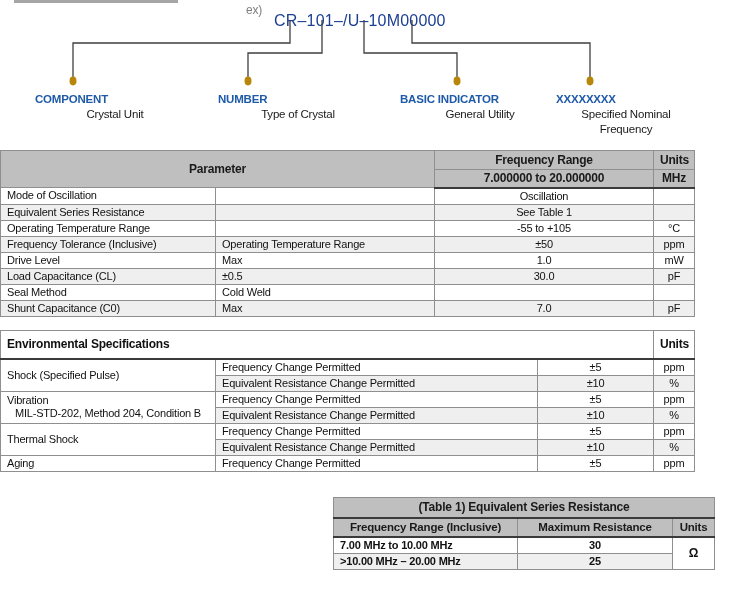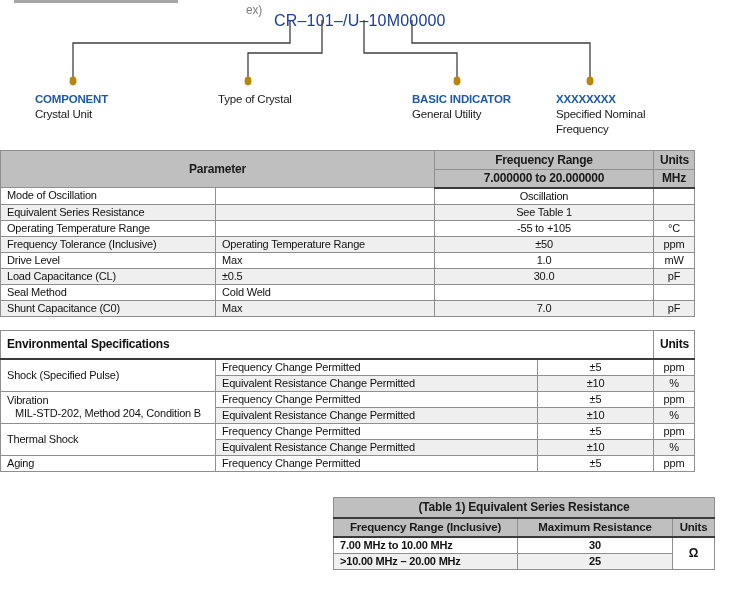--- a/index.html
+++ b/index.html
@@ -21,24 +21,24 @@
     overflow:hidden;letter-spacing:-0.2px;
   }
   .top-artifact{position:absolute;left:14px;top:0;width:164px;height:3px;background:#a6a6a6;}
 
   
   .pn-prefix{position:absolute;left:246px;top:3px;font-size:12px;color:var(--muted_gray);}
   .pn-text{position:absolute;left:274px;top:12px;font-size:16px;font-weight:normal;color:var(--part_blue);letter-spacing:0.2px;}
   .connector-svg{position:absolute;left:0;top:0;}
   .callout{position:absolute;width:160px;}
   .callout .cl-label{font-size:11.5px;font-weight:bold;color:var(--accent_blue);line-height:15px;}
-  .callout .cl-desc{font-size:11.5px;color:#1a1a1a;line-height:15px;white-space:pre-line;}
+  .callout .cl-desc{font-size:11.5px;color:#1a1a1a;line-height:15px;white-space:pre-line;text-align:center;}
   .callout1{left:35px;top:92px;}
   .callout2{left:218px;top:92px;}
-  .callout3{left:412px;top:92px;}
+  .callout3{left:400px;top:92px;}
   .callout4{left:556px;top:92px;width:140px;}
 
   
   table{border-collapse:collapse;table-layout:fixed;}
   td,th{border:1px solid #8f8f8f;font-size:11px;line-height:13px;padding:1px 6px;overflow:hidden;white-space:nowrap;}
   th{font-weight:bold;}
   .hdr{background:var(--header_gray);color:#1a1a1a;}
   .zebra{background:var(--zebra_gray);}
   .c{text-align:center;}
   .l{text-align:left;}
@@ -88,20 +88,21 @@
     <ellipse cx="457" cy="81" rx="3.5" ry="4.4"></ellipse>
     <ellipse cx="590" cy="81" rx="3.5" ry="4.4"></ellipse>
   </g>
 </svg>
 
 <div class="callout callout1">
   <div class="cl-label">COMPONENT</div>
   <div class="cl-desc">Crystal Unit</div>
 </div>
 <div class="callout callout2">
+  <div class="cl-label">NUMBER</div>
   <div class="cl-desc">Type of Crystal</div>
 </div>
 <div class="callout callout3">
   <div class="cl-label">BASIC INDICATOR</div>
   <div class="cl-desc">General Utility</div>
 </div>
 <div class="callout callout4">
   <div class="cl-label">XXXXXXXX</div>
   <div class="cl-desc">Specified Nominal
 Frequency</div>

